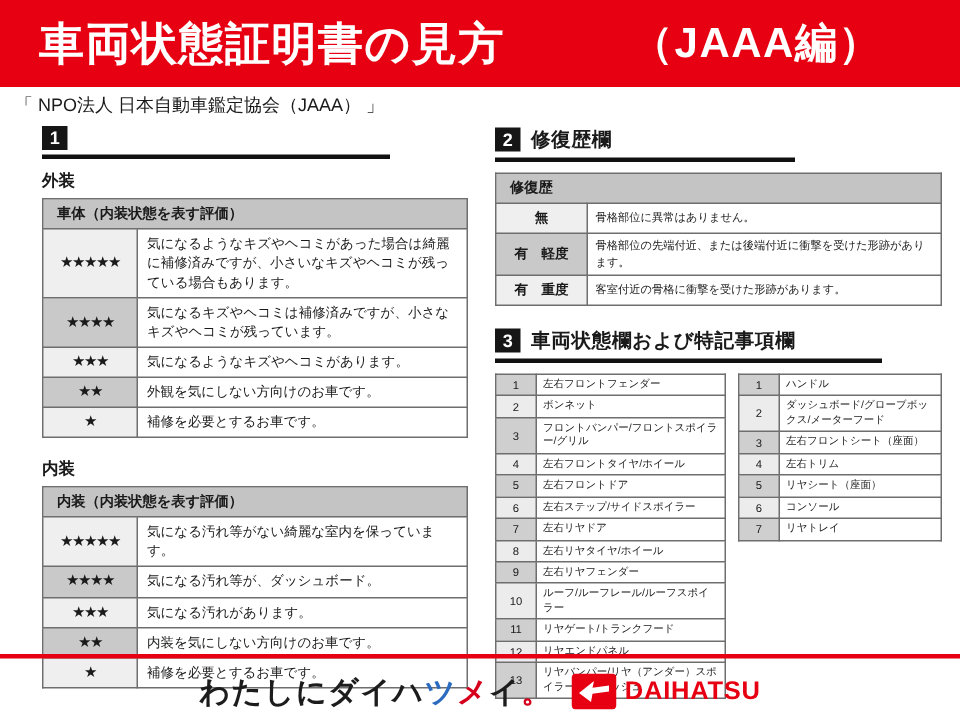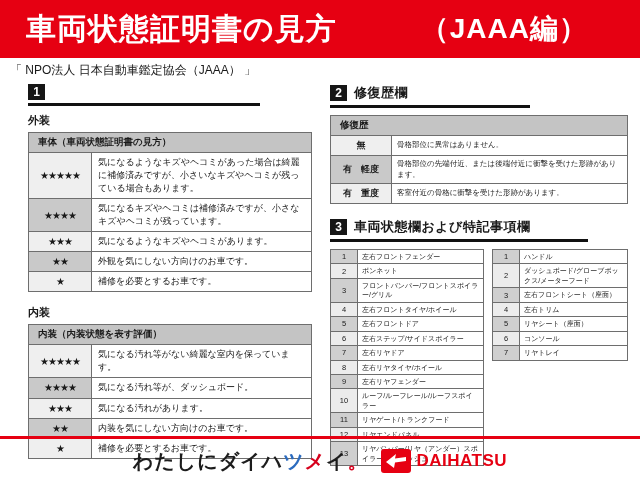--- a/index.html
+++ b/index.html
@@ -82,21 +82,21 @@
 
   <div class="col-left">
     <div class="sec-head w1">
       <span class="sec-num">1</span>
     </div>
 
     <div class="tbl-label">外装</div>
     <table class="star-table">
       <tbody>
         <tr>
-          <td class="thead" colspan="2">車体（車両状態証明書の見方）</td>
+          <td class="thead" colspan="2">車体（内装状態を表す評価）</td>
         </tr>
 
           <tr>
             <td class="rh">★★★★★</td>
             <td class="desc">気になるようなキズやヘコミがあった場合は綺麗に補修済みですが、小さいなキズやヘコミが残っている場合もあります。</td>
           </tr>
 
           <tr>
             <td class="rh">★★★★</td>
             <td class="desc">気になるキズやヘコミは補修済みですが、小さなキズやヘコミが残っています。</td>

